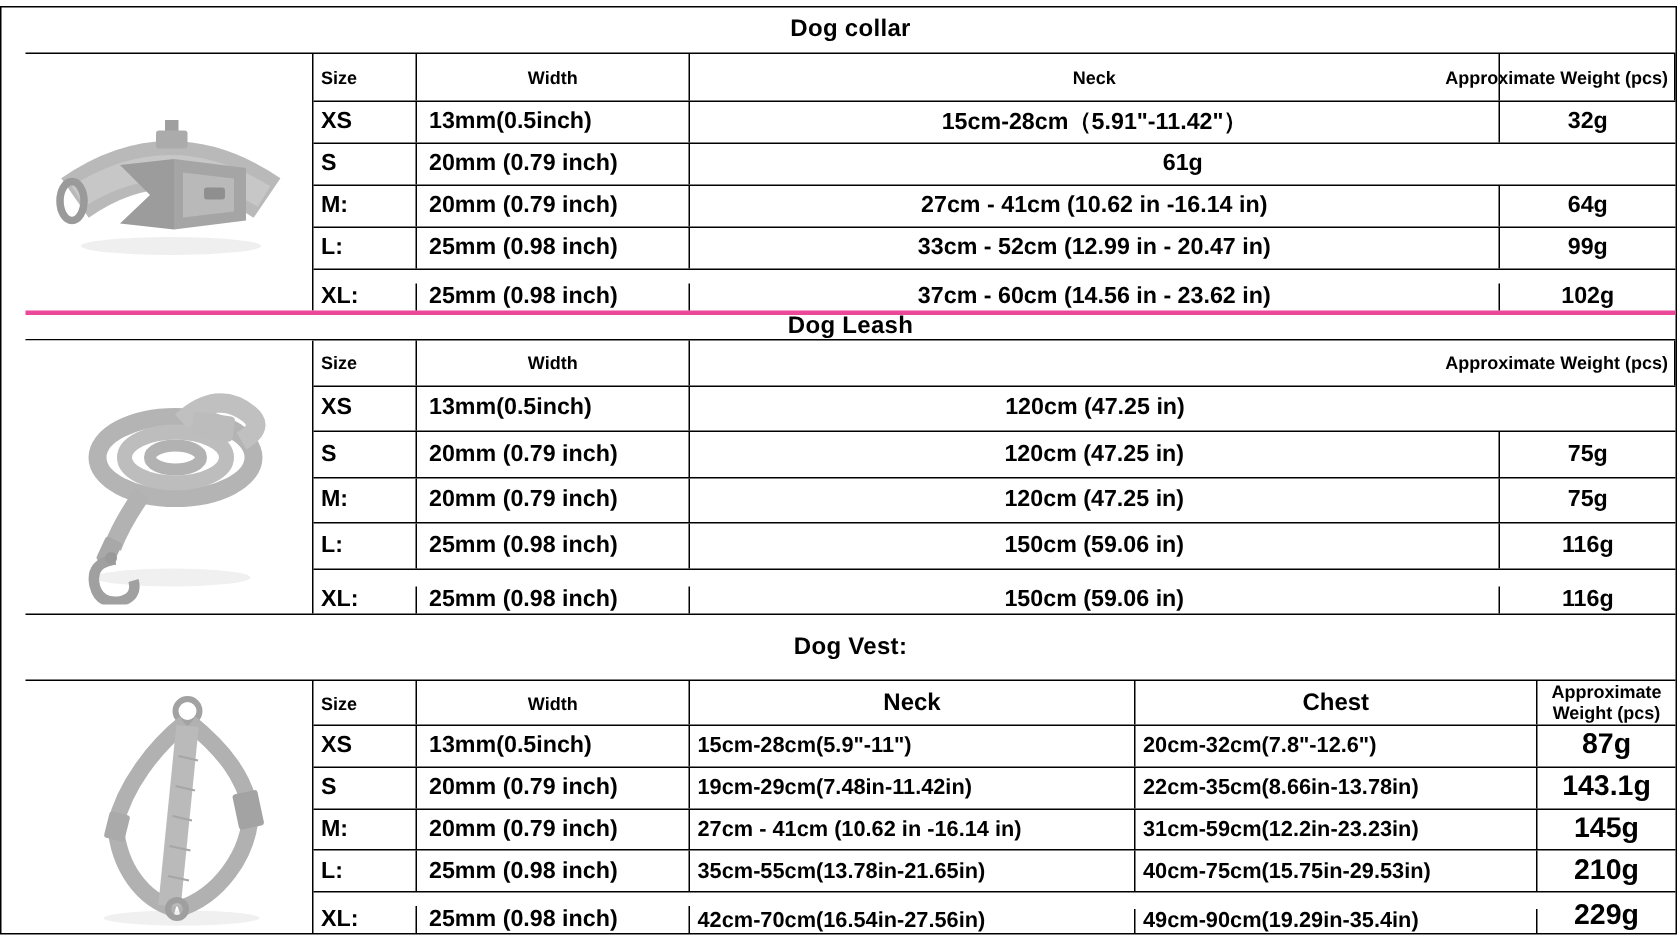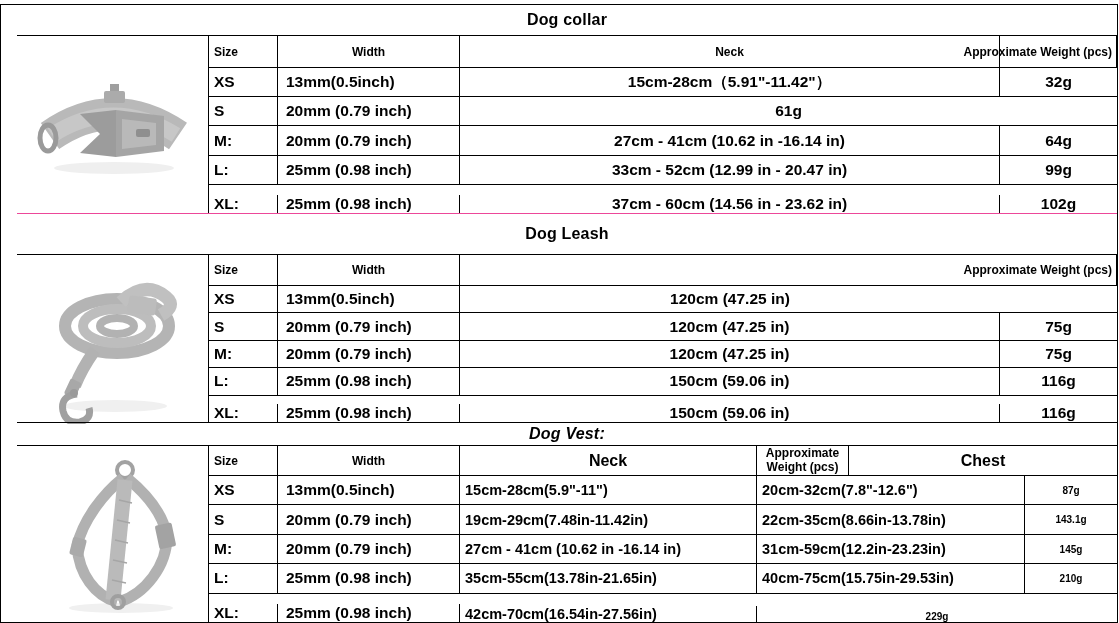--- a/index.html
+++ b/index.html
@@ -21,22 +21,22 @@
   .section { display: flex; flex-direction: column; padding-left: 16px; }
   .sec-collar { height: 208px; }
   .sec-leash  { height: 209px; }
   .sec-vest   { flex: 1; }
   .title-row {
     display: flex; align-items: center; justify-content: center;
     font-size: 16px; letter-spacing: .2px;
     border-bottom: 1px solid #000; flex: none;
   }
   .sec-collar .title-row { height: 31px; }
-  .sec-leash  .title-row { height: 42px; border-top: 1px solid #ec4899; }
-  .sec-vest   .title-row { height: 24px; border-top: 1px solid #000; font-style: italic; }
+  .sec-leash  .title-row { height: 20px; border-top: 3px solid #ec4899; }
+  .sec-vest   .title-row { height: 45px; border-top: 1px solid #000; }
   .body { display: flex; flex: 1; min-height: 0; }
   .img-cell {
     width: 192px; border-right: 1px solid #000;
     display: flex; align-items: center; justify-content: center;
     background: #fff;
   }
   .tbl { flex: 1; display: flex; flex-direction: column; min-width: 0; }
   .row { display: flex; border-bottom: 1px solid #000; flex: 1; min-height: 0; position: relative; }
   .row:last-child { border-bottom: none; align-items: flex-end; }
   .hrow { flex: none; }
@@ -49,21 +49,21 @@
     font-size: 15.5px; position: relative; min-width: 0;
     white-space: nowrap; overflow: hidden;
   }
   .c:last-child { border-right: none; }
   .col-size   { width: 69px;  padding-left: 5px; }
   .col-width  { width: 182px; padding-left: 8px; }
   .col-measure{ width: 540px; justify-content: center; text-align: center; }
   .col-weight { flex: 1; justify-content: center; }
   .col-vneck  { width: 297px; padding-left: 5px; font-size: 14.5px; }
   .col-vchest { width: 268px; padding-left: 5px; font-size: 14.5px; }
-  .col-vweight{ flex: 1; justify-content: center; font-size: 10px; }
+  .col-vweight{ flex: 1; justify-content: center; font-size: 19px; }
   .hrow .c { font-size: 12px; }
   .hrow .col-width, .hrow .col-measure { justify-content: center; padding-left: 0; }
   .hrow .col-vneck, .hrow .col-vchest { justify-content: center; padding-left: 0; font-size: 16px; }
   .weight-overlay {
     position: absolute; right: 5px; top: 0; height: 100%;
     display: flex; align-items: center;
     font-size: 12px; white-space: nowrap; z-index: 2;
   }
   .vweight-h {
     flex-direction: column; justify-content: center;
@@ -206,25 +206,25 @@
           <rect x="124" y="74" width="17" height="24" rx="2" fill="#a3a3a3" transform="rotate(-12 132 86)"></rect>
           <rect x="38" y="88" width="14" height="18" rx="2" fill="#aaaaaa" transform="rotate(14 45 97)"></rect>
           <circle cx="85" cy="152" r="6" fill="none" stroke="#9f9f9f" stroke-width="4"></circle>
         </svg>
       </div>
       <div class="tbl">
         <div class="row hrow">
           <div class="c col-size">Size</div>
           <div class="c col-width">Width</div>
           <div class="c col-vneck">Neck</div>
+          <div class="c col-vchest">Chest</div>
           <div class="c col-vweight vweight-h">
             <div>Approximate</div>
             <div>Weight (pcs)</div>
           </div>
-          <div class="c col-vchest">Chest</div>
         </div>
         <div class="row">
           <div class="c col-size">XS</div>
           <div class="c col-width">13mm(0.5inch)</div>
           <div class="c col-vneck">15cm-28cm(5.9"-11")</div>
           <div class="c col-vchest">20cm-32cm(7.8"-12.6")</div>
           <div class="c col-vweight">87g</div>
         </div>
         <div class="row">
           <div class="c col-size">S</div>
@@ -244,19 +244,20 @@
           <div class="c col-size">L:</div>
           <div class="c col-width">25mm (0.98 inch)</div>
           <div class="c col-vneck">35cm-55cm(13.78in-21.65in)</div>
           <div class="c col-vchest">40cm-75cm(15.75in-29.53in)</div>
           <div class="c col-vweight">210g</div>
         </div>
         <div class="row">
           <div class="c col-size">XL:</div>
           <div class="c col-width">25mm (0.98 inch)</div>
           <div class="c col-vneck">42cm-70cm(16.54in-27.56in)</div>
+          <div class="c col-vchest">49cm-90cm(19.29in-35.4in)</div>
           <div class="c col-vweight">229g</div>
         </div>
       </div>
     </div>
   </div>
 
 </div>
 
 </body></html>

